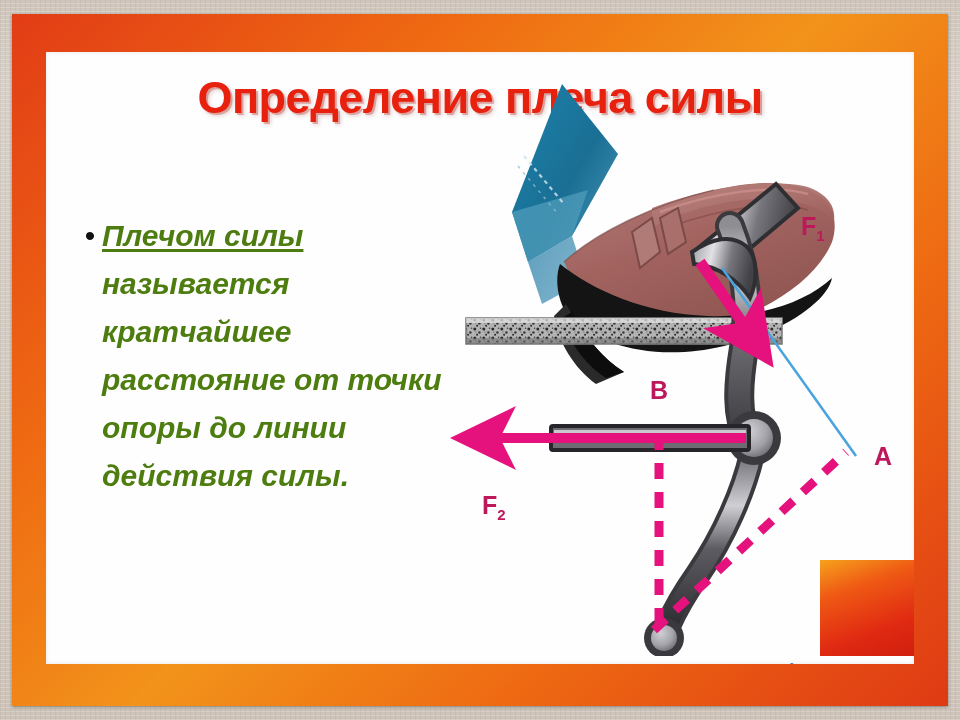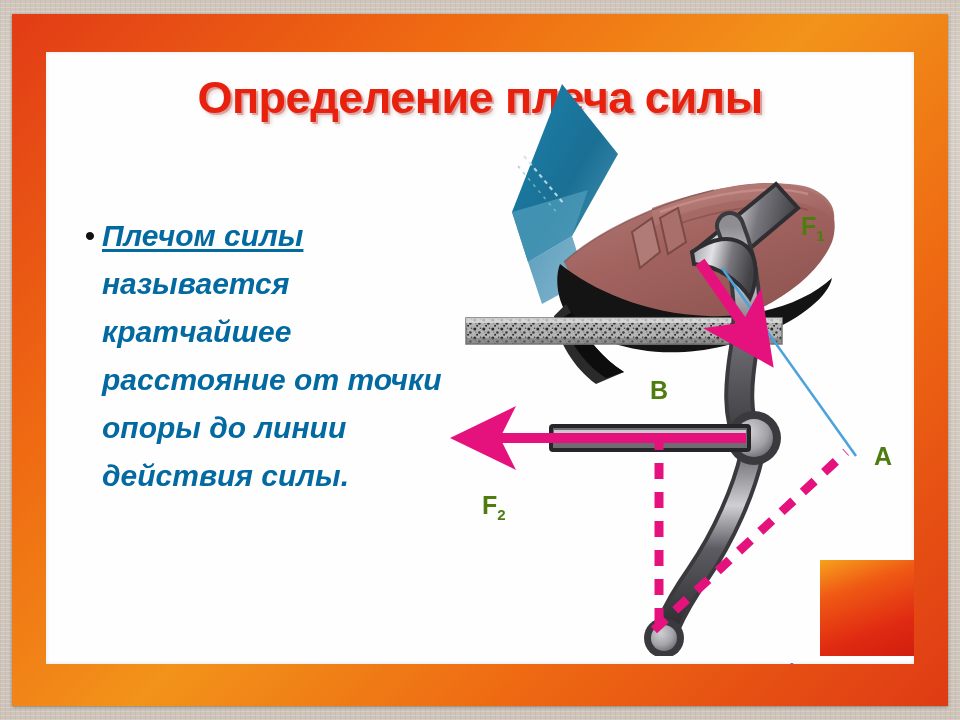--- a/index.html
+++ b/index.html
@@ -57,35 +57,35 @@
     position:absolute;left:32px;top:160px;width:370px;
   }
   .bullet-row{display:flex;align-items:flex-start;}
   .bullet-dot{
     flex:0 0 auto;width:24px;
     font-size:30px;line-height:48px;color:#111;text-align:center;
   }
   .bullet-text{
     flex:1 1 auto;
     font-size:30px;line-height:48px;
-    font-weight:bold;font-style:italic;color:#0369a1;
+    font-weight:bold;font-style:italic;color:#4d7c0f;
     font-family:"Liberation Sans", sans-serif;
     text-align:left;
   }
   .lead-term{ text-decoration:underline; text-underline-offset:3px; }
 
   
   #figure-wrap{
     position:absolute;left:400px;top:14px;width:470px;height:590px;
   }
   #figure-svg{position:absolute;left:0;top:0;width:470px;height:590px;}
   .fig-label{
     position:absolute;
     font-family:"Liberation Sans", sans-serif;
-    font-weight:bold;color:#4d7c0f;
+    font-weight:bold;color:#be185d;
     font-size:25px;line-height:1;
   }
   .fig-label .sub{font-size:15px;vertical-align:sub;}
 
   
   #wm-powerpoint{
     position:absolute;left:640px;top:606px;
     font-family:"Liberation Serif", serif;
     font-style:italic;font-weight:bold;font-size:27px;
     white-space:nowrap;pointer-events:none;

